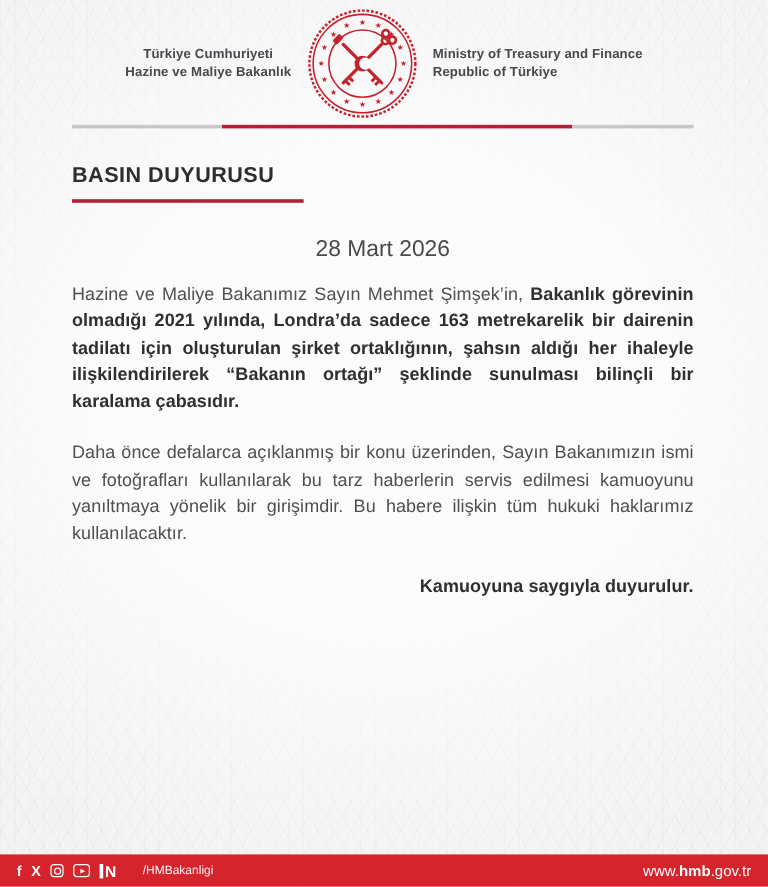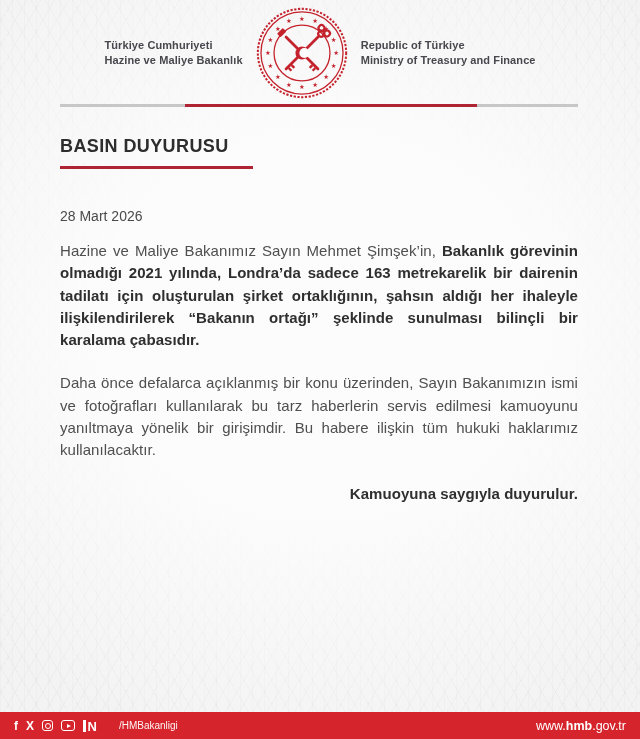--- a/index.html
+++ b/index.html
@@ -28,40 +28,40 @@
   
   .header {
     height:104px;
     display:flex; align-items:center; justify-content:center;
     gap:13px; padding-top:2px;
   }
   .header-text {
     font-size:11px; font-weight:bold; color:#47474d; line-height:15px;
     letter-spacing:.1px;
   }
-  .header-text.left  { text-align:left; }
+  .header-text.left  { text-align:center; }
   .header-text.right { text-align:left; }
   .seal svg { display:block; }
 
   
   .divider { display:flex; height:3px; margin:0 62px 0 60px; }
   .divider .seg-gray-l { width:125px; background:#c7c7c7; }
   .divider .seg-red    { flex:1;      background:#ae2433; }
   .divider .seg-gray-r { width:101px; background:#c7c7c7; }
 
   
   .main { padding:0 62px 0 60px; }
   .page-title {
     margin-top:29px;
     font-size:18px; font-weight:bold; color:#2d2d2d; letter-spacing:.4px;
   }
   .title-underline { width:193px; height:3px; background:#ae2433; margin-top:9px; }
   .date-label {
-    text-align:left; font-size:14px; color:#4a4a4a;
-    margin-top:39px; margin-bottom:16px;
+    text-align:center; font-size:19px; color:#4a4a4a;
+    margin-top:28px; margin-bottom:16px;
   }
   .para {
     font-size:15px; line-height:22.3px; color:#4f4f4f;
     text-align:justify; margin-bottom:21px; letter-spacing:.05px;
   }
   .para .b { font-weight:bold; color:#2f2f2f; }
   .para:last-child { text-align:right; }
 
   
   .footer {
@@ -147,22 +147,22 @@
               <rect x="44.5" y="70.5" width="4.2" height="2.6"></rect>
             </g>
 
             <circle cx="50" cy="50" r="7.1" fill="#c4222c"></circle>
             <circle cx="52.6" cy="50" r="5.5" fill="#ffffff"></circle>
           </g>
         </svg>
       </div>
 
       <div class="header-text right">
+        <div>Ministry of Treasury and Finance</div>
         <div>Republic of Türkiye</div>
-        <div>Ministry of Treasury and Finance</div>
       </div>
     </div>
 
     <div class="divider">
       <div class="seg-gray-l"></div>
       <div class="seg-red"></div>
       <div class="seg-gray-r"></div>
     </div>
 
     <div class="main">

